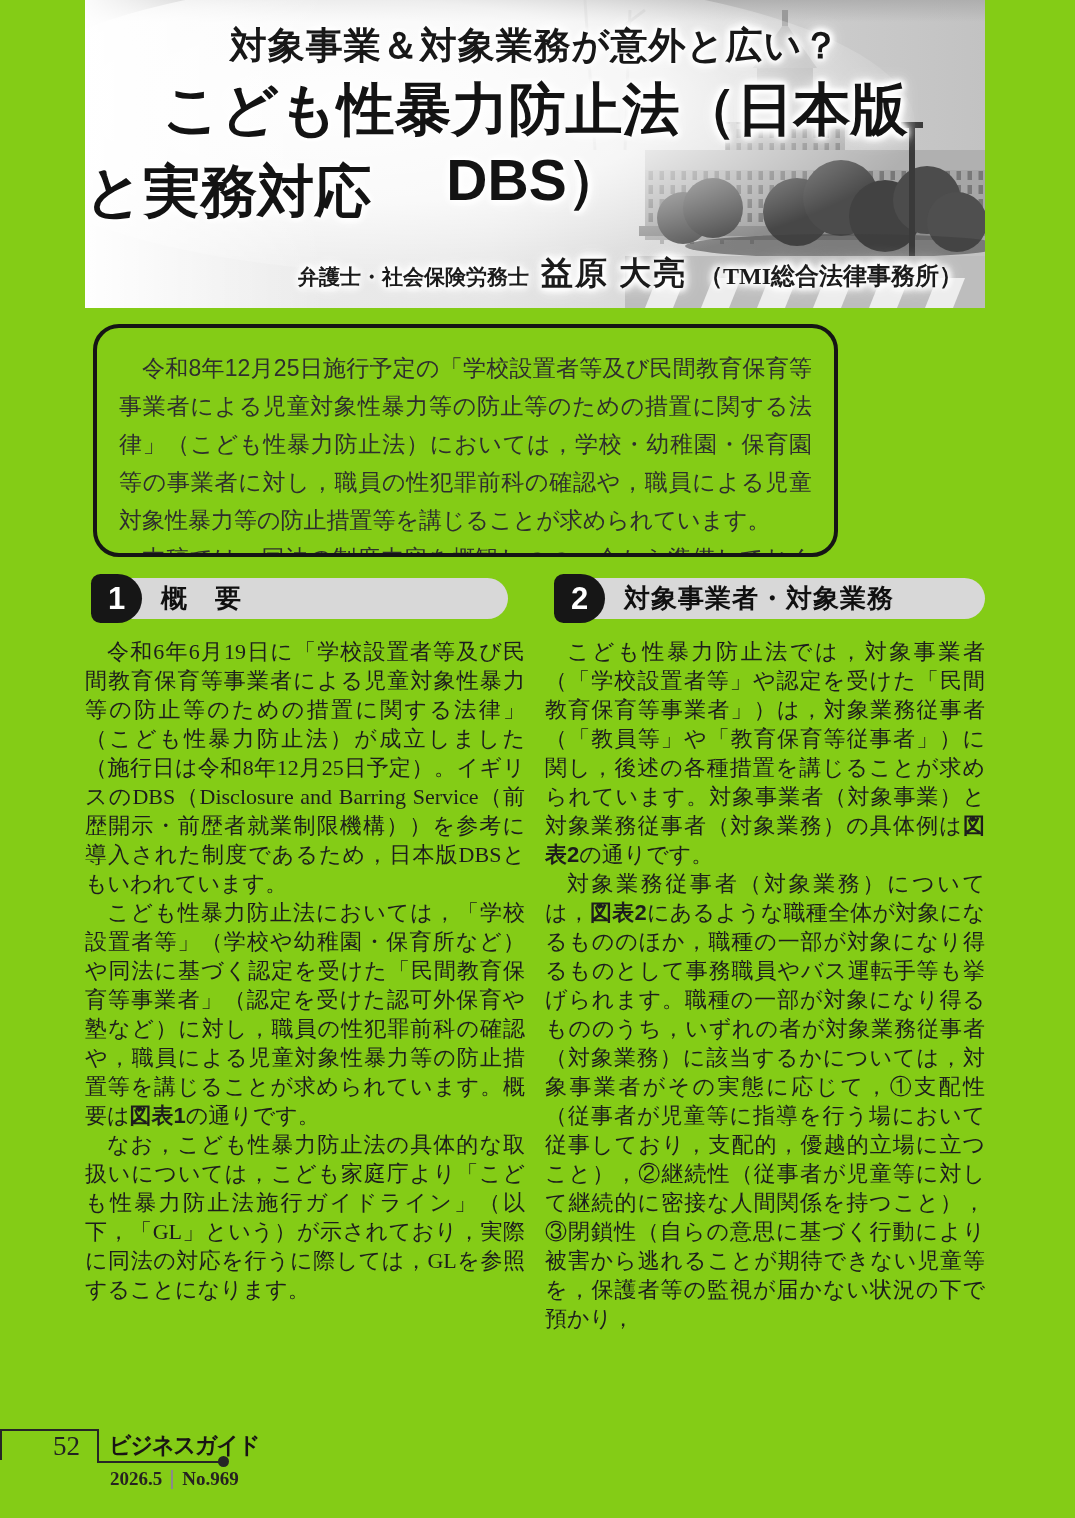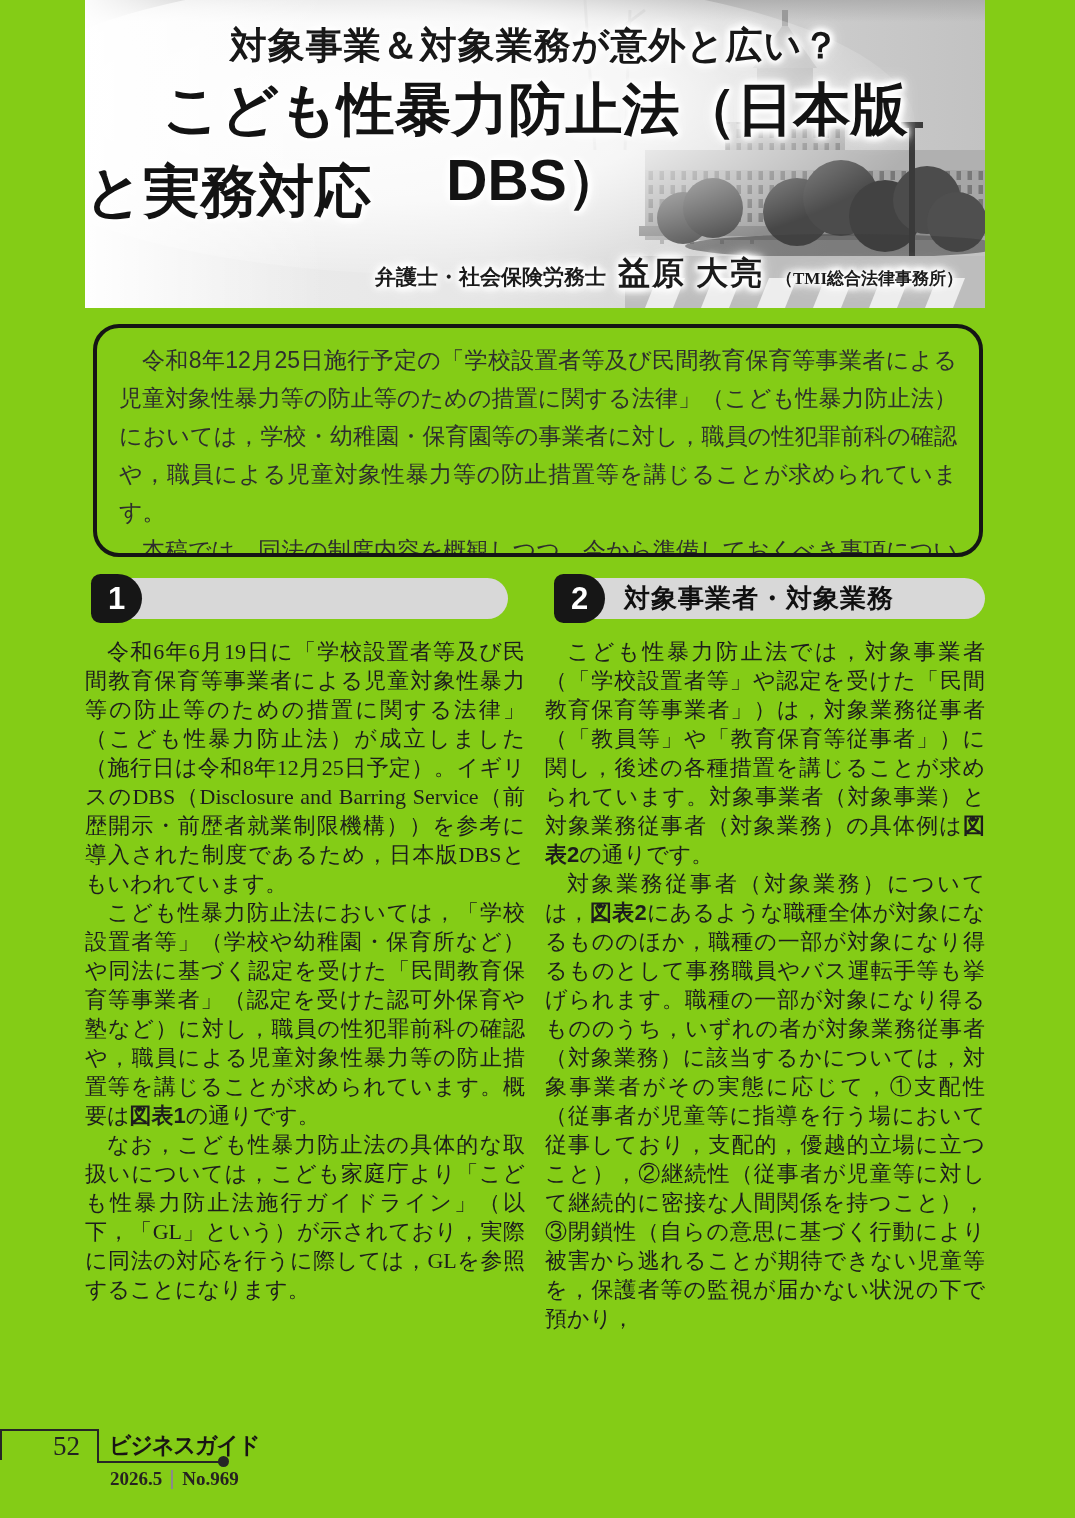--- a/index.html
+++ b/index.html
@@ -14,25 +14,25 @@
   .tagline{position:absolute;top:24px;left:0;right:0;text-align:center;
            font:700 37px/1.2 "Liberation Sans",sans-serif;color:#181818;letter-spacing:1px;}
   .title1{position:absolute;top:74px;left:0;right:0;margin:0;text-align:center;
           font:900 57px/1.25 "Liberation Sans",sans-serif;color:#131313;letter-spacing:0;}
   .title2{position:absolute;top:156px;left:0;right:0;margin:0;text-align:left;
           font:900 57px/1.25 "Liberation Sans",sans-serif;color:#131313;}
   .byline{position:absolute;right:22px;bottom:12px;display:flex;align-items:baseline;gap:12px;
           font-family:Liberation Serif, serif;color:#1b1b1b;}
   .byline .role{font-size:21px;font-weight:700;}
   .byline .name{font-size:32px;font-weight:900;letter-spacing:2px;}
-  .byline .affil{font-size:17px;font-weight:700;}
-
-  
-  .lead{position:absolute;left:93px;top:324px;width:890px;height:233px;box-sizing:border-box;
-        border:4px solid #151515;border-radius:26px;padding:13px 22px 0 22px;
+  .byline .affil{font-size:24px;font-weight:700;}
+
+  
+  .lead{position:absolute;left:93px;top:324px;width:745px;height:233px;box-sizing:border-box;
+        border:4px solid #151515;border-radius:26px;padding:21px 22px 0 22px;
         font-family:"Liberation Sans",sans-serif;font-size:23px;line-height:38px;color:#2e2e2e;
         text-align:justify;overflow:hidden;}
   .lead p{margin:0;text-indent:1em;}
 
   
   .sec-head{position:absolute;top:578px;height:41px;background:#d8d8d8;border-radius:0 21px 21px 0;}
   .sec-head.s1{left:95px;width:413px;}
   .sec-head.s2{left:558px;width:427px;}
   .badge{position:absolute;left:-4px;top:-4px;width:51px;height:49px;background:#161616;
          border-radius:10px 26px 26px 10px;color:#fff;text-align:center;
@@ -161,20 +161,21 @@
     </div>
   </div>
 
   <section class="lead">
       <p><span>令和8年12月25日施行予定の「学校設置者等及び民間教育保育等事業者による児童対象性暴力等の防止等のための措置に関する法律」（こども性暴力防止法）においては，学校・幼稚園・保育園等の事業者に対し，職員の性犯罪前科の確認や，職員による児童対象性暴力等の防止措置等を講じることが求められています。</span></p>
       <p><span>本稿では，同法の制度内容を概観しつつ，今から準備しておくべき事項について解説していきます。</span></p>
     </section>
 
   <div class="sec-head s1">
     <div class="badge">1</div>
+    <div class="sec-title">概　要</div>
   </div>
   <div class="sec-head s2">
     <div class="badge">2</div>
     <div class="sec-title">対象事業者・対象業務</div>
   </div>
 
   <div class="col left">
       <p><span>令和6年6月19日に「学校設置者等及び民間教育保育等事業者による児童対象性暴力等の防止等のための措置に関する法律」（こども性暴力防止法）が成立しました（施行日は令和8年12月25日予定）。イギリスのDBS（Disclosure and Barring Service（前歴開示・前歴者就業制限機構））を参考に導入された制度であるため，日本版DBSともいわれています。</span></p>
       <p><span>こども性暴力防止法においては，「学校設置者等」（学校や幼稚園・保育所など）や同法に基づく認定を受けた「民間教育保育等事業者」（認定を受けた認可外保育や塾など）に対し，職員の性犯罪前科の確認や，職員による児童対象性暴力等の防止措置等を講じることが求められています。概要は</span><span class="b">図表1</span><span>の通りです。</span></p>
       <p><span>なお，こども性暴力防止法の具体的な取扱いについては，こども家庭庁より「こども性暴力防止法施行ガイドライン」（以下，「GL」という）が示されており，実際に同法の対応を行うに際しては，GLを参照することになります。</span></p>

